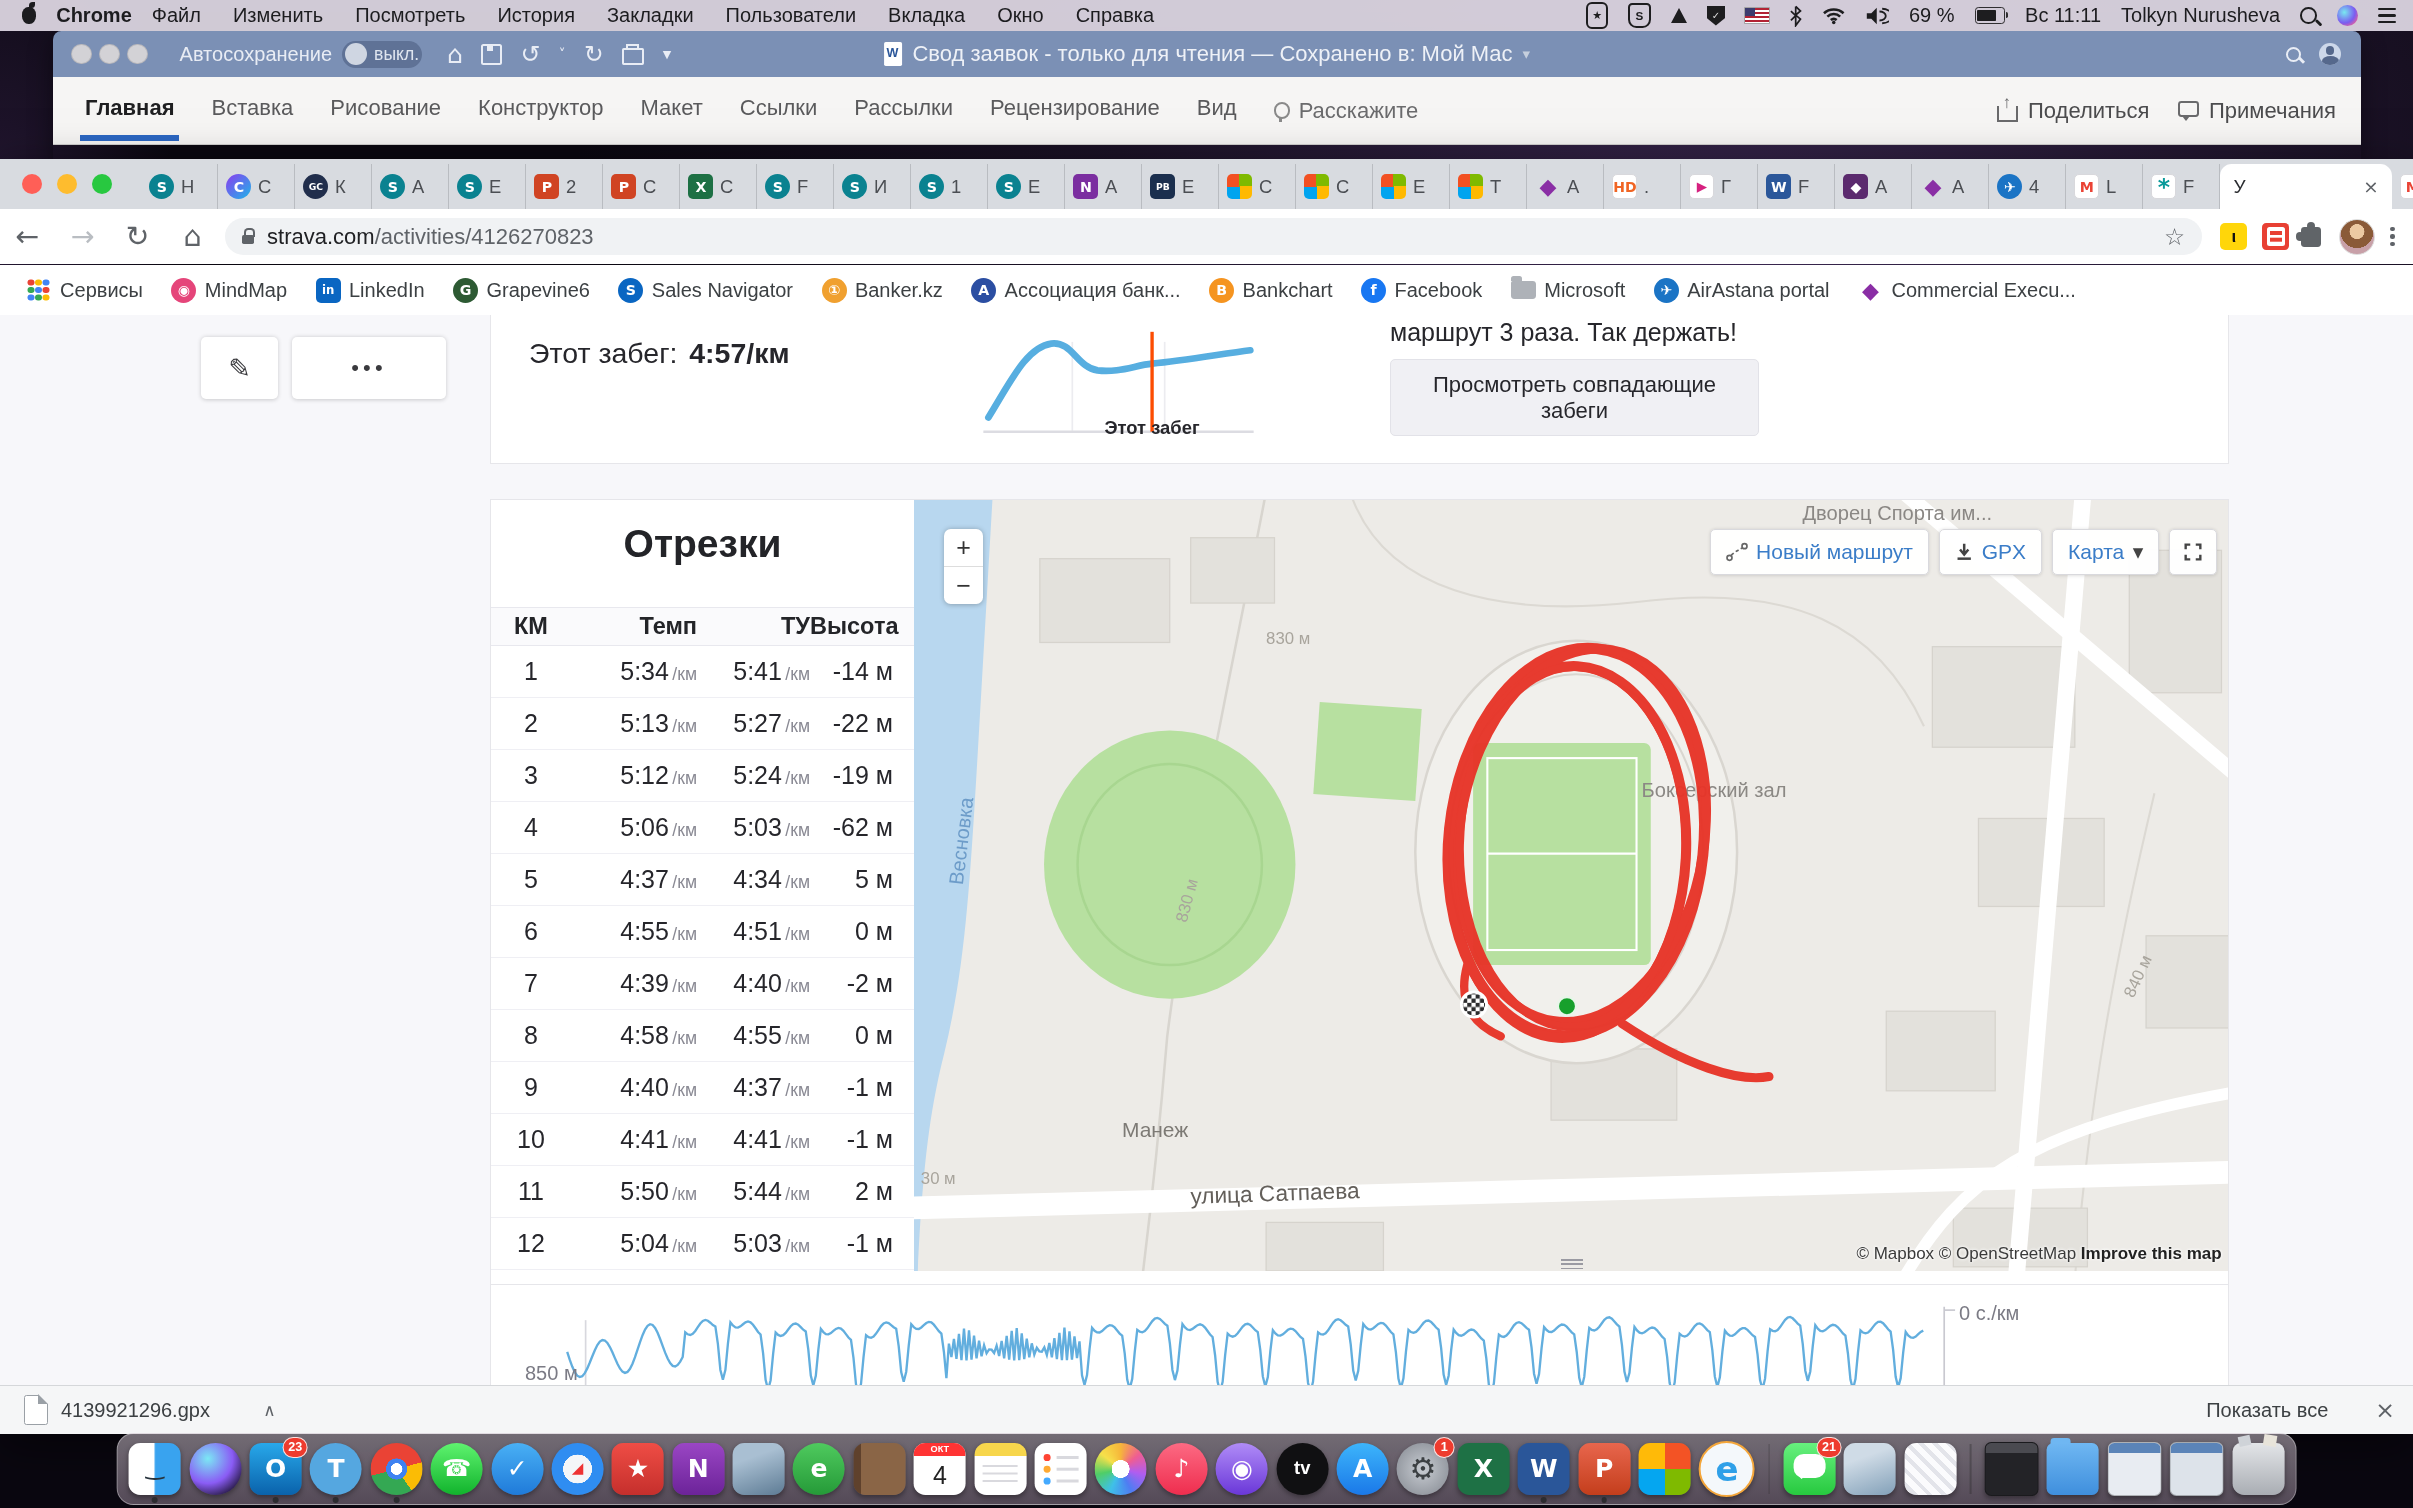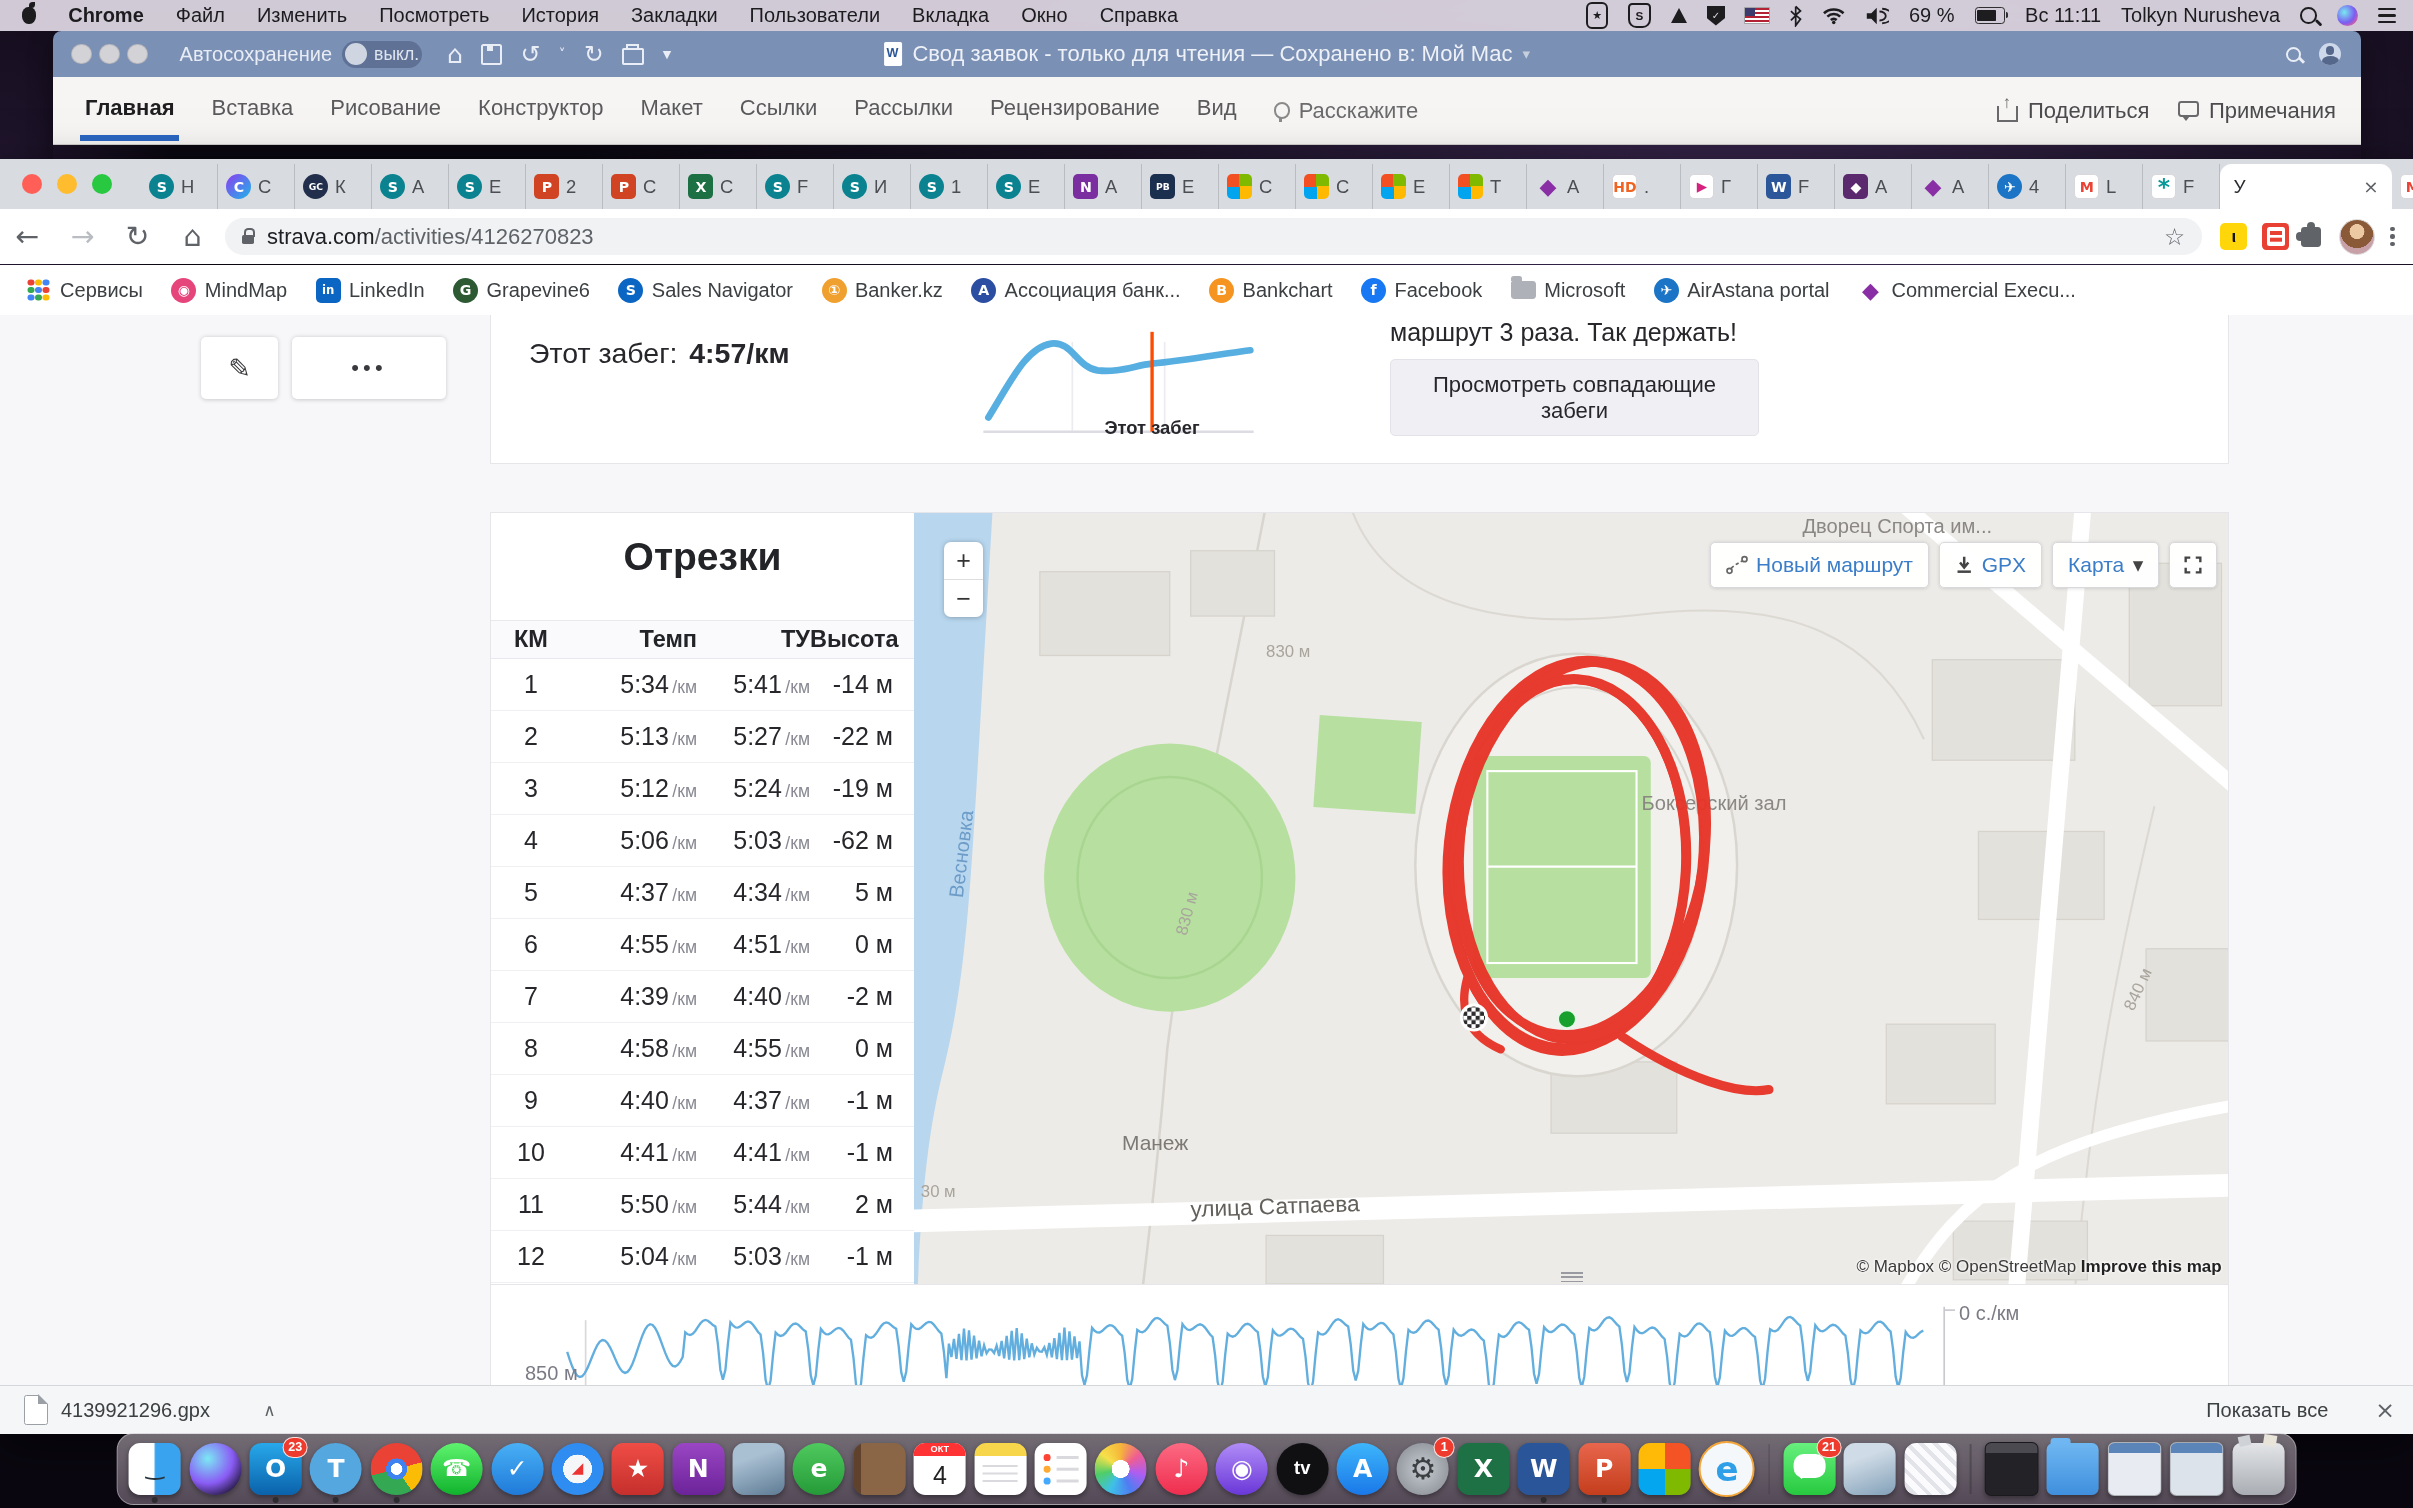--- a/index.html
+++ b/index.html
@@ -7,21 +7,21 @@
     font-family:"Liberation Sans",sans-serif;color:#222;}
   .g{font-family:"DejaVu Sans",sans-serif;}
   #wallpaper{position:absolute;inset:0;
     background:radial-gradient(1173px 754px at 72% 18%,#3a2750 0%,#1b1226 55%,#0a0710 100%),#0a0710;}
   #wallpaper::before{content:'';position:absolute;left:0;top:0;width:218px;height:754px;
     background:radial-gradient(251px 503px at 0% 30%,#5b3a7a55,transparent 70%);}
 
   
   #menubar{position:absolute;left:0;top:0;right:0;height:31px;background:rgba(221,215,226,.94);
     display:flex;align-items:center;font-size:20px;color:#1c1c1f;z-index:60;}
-  #menubar .left{display:flex;align-items:center;gap:32px;padding-left:22px;}
+  #menubar .left{display:flex;align-items:center;gap:20px;padding-left:22px;}
   #menubar .right{margin-left:auto;display:flex;align-items:center;gap:20px;padding-right:17px;}
   .apple-ico{width:14.2px;height:17px;background:#1c1c1f;border-radius:44% 44% 46% 46%;position:relative;}
   .apple-ico::before{content:'';position:absolute;top:-5px;left:6.7px;width:5.9px;height:5.9px;background:#1c1c1f;border-radius:60% 0 60% 0;}
   .mb-app{font-weight:bold;}
   .mb-item{white-space:nowrap;}
   .bmsq{width:18.4px;height:22.6px;border:2.5px solid #1d1d1f;border-radius:5.9px;display:flex;align-items:center;justify-content:center;font-size:11px;color:#1d1d1f;}
   .sshield{width:18.4px;height:21px;background:transparent;border:2.5px solid #1d1d1f;border-radius:4.2px 4.2px 8.4px 8.4px;display:flex;align-items:center;justify-content:center;font-size:11.7px;font-weight:bold;color:#1d1d1f;}
   .tri{width:0;height:0;border-left:8.4px solid transparent;border-right:8.4px solid transparent;border-bottom:15px solid #1d1d1f;}
   .shieldck{width:18.4px;height:20px;background:#1d1d1f;clip-path:polygon(0 0,100% 0,100% 62%,50% 100%,0 62%);display:flex;align-items:center;justify-content:center;color:#ddd;font-size:10px;}
   .usflag{width:23.5px;height:14.2px;background:repeating-linear-gradient(#b22234 0 2px,#fff 2px 4px);position:relative;box-shadow:0 0 0 0.8px #999;}
@@ -126,21 +126,21 @@
   #pace-line b{font-weight:bold;}
   #spark{position:absolute;left:489px;top:10px;}
   #spark-label{position:absolute;left:577px;top:102px;width:168px;text-align:center;font-size:18.4px;font-weight:bold;color:#26262b;}
   #motivation{position:absolute;left:899px;top:3.4px;font-size:25px;color:#26262b;}
   #matched-btn{position:absolute;left:899px;top:44px;width:369px;height:77px;border-radius:5px;background:#f0f0f4;border:0.8px solid #e2e2e8;
     display:flex;align-items:center;justify-content:center;text-align:center;font-size:22px;color:#26262b;padding:0 25px;box-sizing:border-box;}
   #edit-btn{position:absolute;left:201px;top:22px;width:77px;height:62px;background:#fff;border-radius:5px;box-shadow:0 0.8px 4.2px rgba(0,0,0,.18);
     display:flex;align-items:center;justify-content:center;font-size:27px;color:#3a3a3e;}
   #more-btn{position:absolute;left:292px;top:22px;width:154px;height:62px;background:#fff;border-radius:5px;box-shadow:0 0.8px 4.2px rgba(0,0,0,.18);
     display:flex;align-items:center;justify-content:center;font-size:22px;color:#3a3a3e;letter-spacing:4.2px;}
-  #card-main{left:490px;top:197px;width:1739px;height:947px;overflow:hidden;}
+  #card-main{left:490px;top:184px;width:1739px;height:947px;overflow:hidden;}
   #splits{position:absolute;left:0;top:0;width:423px;height:771px;background:#fff;}
   #splits-title{position:absolute;left:0;top:22px;width:423px;text-align:center;font-size:39px;font-weight:bold;color:#232428;}
   #splits-head{position:absolute;left:0;top:107px;width:423px;height:39px;background:#fafafc;border-top:0.8px solid #e8e8ee;border-bottom:0.8px solid #e8e8ee;
     display:grid;grid-template-columns:80px 126px 113px 105px;align-items:center;font-size:23.5px;font-weight:bold;color:#232428;box-sizing:border-box;}
   #splits-rows{position:absolute;left:0;top:146px;width:423px;}
   .srow{height:52px;display:grid;grid-template-columns:80px 126px 113px 105px;align-items:center;border-bottom:0.8px solid #efeff4;font-size:25px;color:#26262b;box-sizing:border-box;}
   .c-km{text-align:center;}
   .c-num{text-align:right;}
   .c-unit{font-size:17.6px;color:#8a8a94;margin-left:3.4px;}
   .c-elev{text-align:right;padding-right:22px;}

